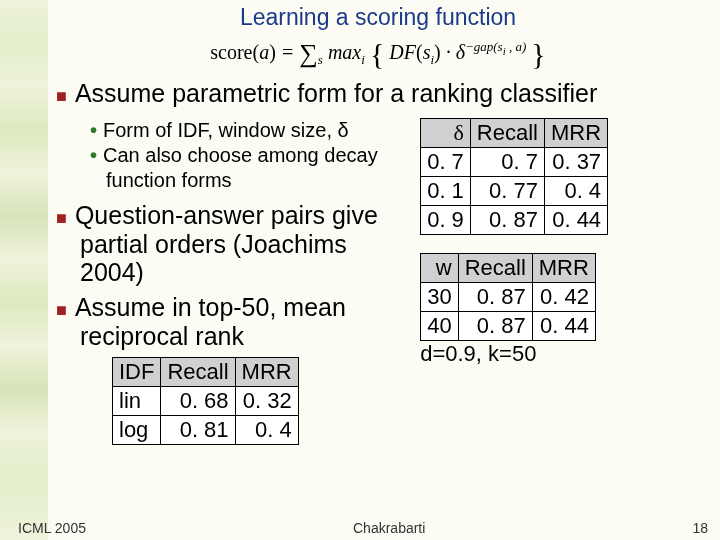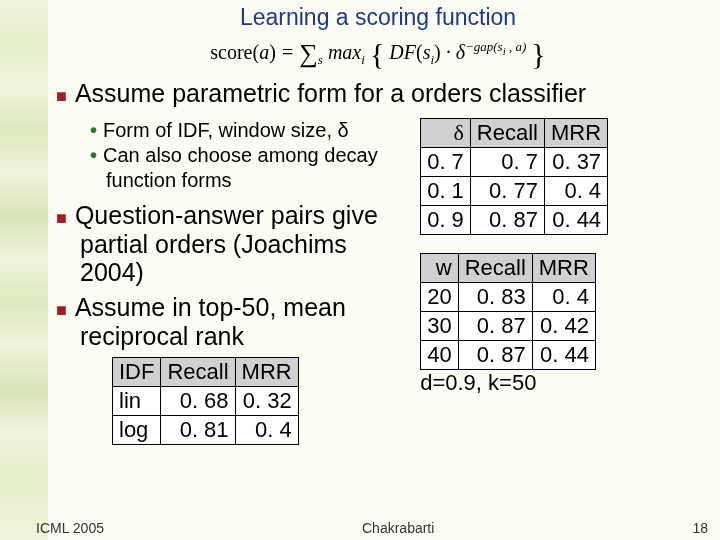--- a/index.html
+++ b/index.html
@@ -69,37 +69,37 @@
   }
   table.dat th { background: #d0d0d0; font-weight: normal; }
   table.dat td.lab { text-align: left; }
   .caption { font-size: 22px; font-family: Arial, sans-serif; margin-top: 0px; }
   .tbl-idf { margin-left: 56px; margin-top: 6px; }
   .tbl-delta, .tbl-w { margin-top: 4px; }
   .footer {
     position: absolute;
     left: 0; right: 0; bottom: 4px;
     font-size: 14px; color: #333;
-    padding: 0 12px 0 36px;
+    padding: 0 12px 0 18px;
     display: flex; justify-content: space-between;
   }
   .delta-sym { font-family: "Symbol","Times New Roman",serif; }
 </style>
 </head>
 <body>
 
 <div class="leafbg"></div>
 
 <div class="content">
   <h1>Learning a scoring function</h1>
 
   <div class="formula"><span class="rm">score(</span>a<span class="rm">)</span> = <span class="sigma">∑</span><span class="sub">s</span> max<span class="sub">i</span> <span class="brace">{</span> DF<span class="rm">(</span>s<span class="sub">i</span><span class="rm">)</span> · δ<span class="sup">−gap(s<sub>i</sub> , a)</span> <span class="brace">}</span></div>
 
   <div class="bul">
-    <span class="sq">■</span><span>Assume parametric form for a orders classifier</span>
+    <span class="sq">■</span><span>Assume parametric form for a ranking classifier</span>
   </div>
 
   <div class="cols">
     <div class="leftcol">
       <ul class="sub-ul">
         <li><span class="dot">•</span><span>Form of IDF, window size, δ</span></li>
         <li><span class="dot">•</span><span>Can also choose among decay function forms</span></li>
       </ul>
 
       <div class="bul">
@@ -159,25 +159,20 @@
       <div style="height:14px"></div>
 
       <table class="dat tbl-w">
         <tbody>
             <tr>
           <th>w</th>
           <th>Recall</th>
           <th>MRR</th>
         </tr>
         <tr>
-          <td>20</td>
-          <td>0. 83</td>
-          <td>0. 4</td>
-        </tr>
-        <tr>
           <td>30</td>
           <td>0. 87</td>
           <td>0. 42</td>
         </tr>
         <tr>
           <td>40</td>
           <td>0. 87</td>
           <td>0. 44</td>
         </tr>
       </tbody>

